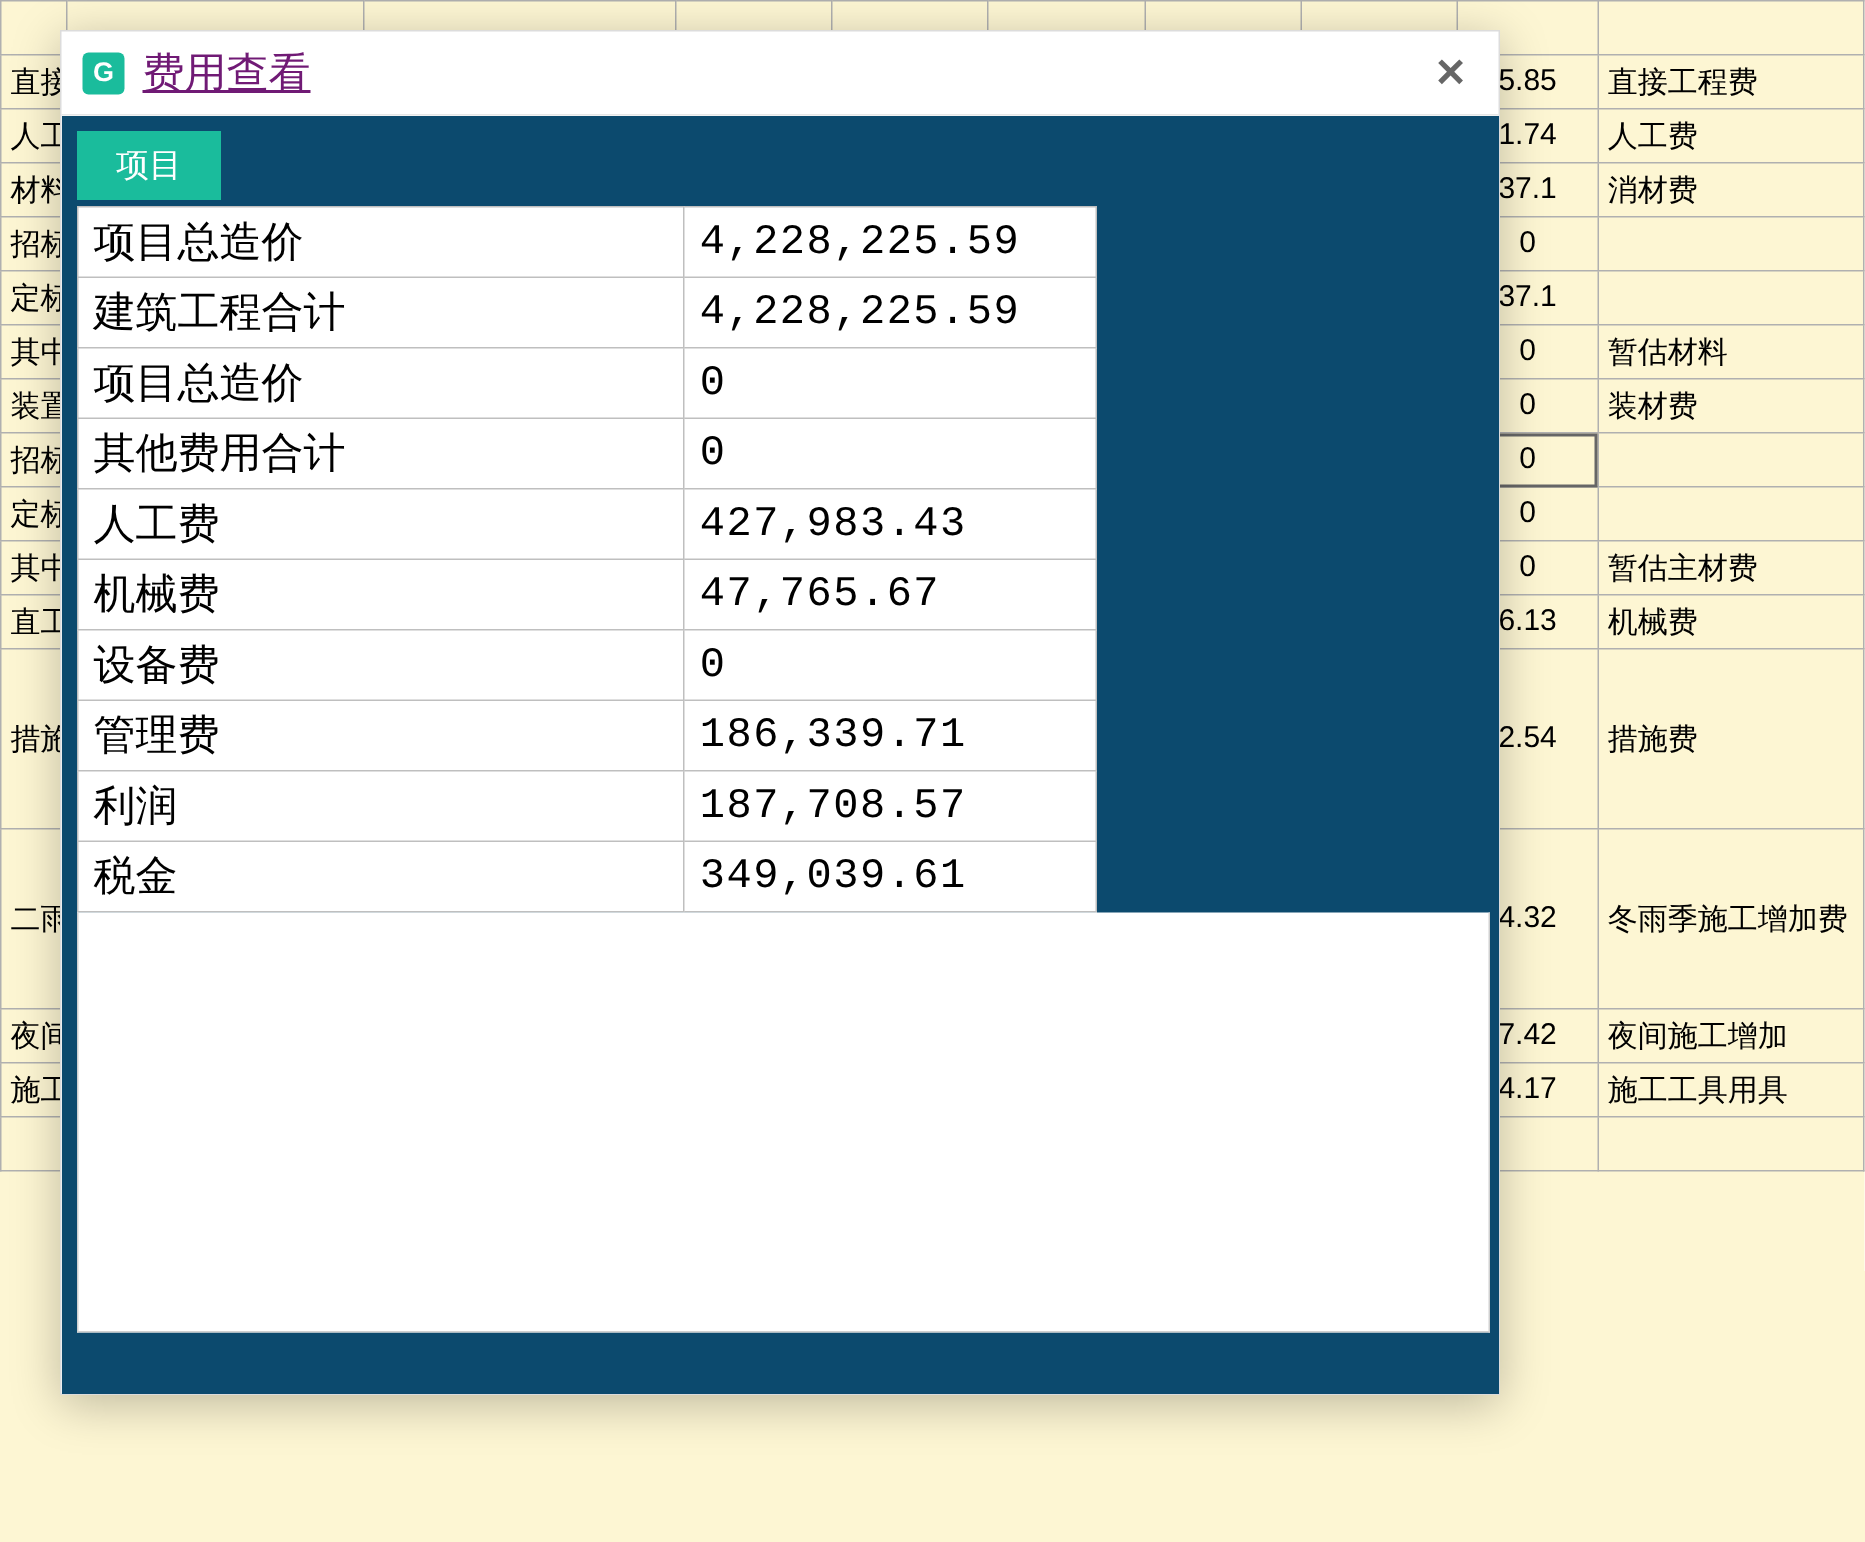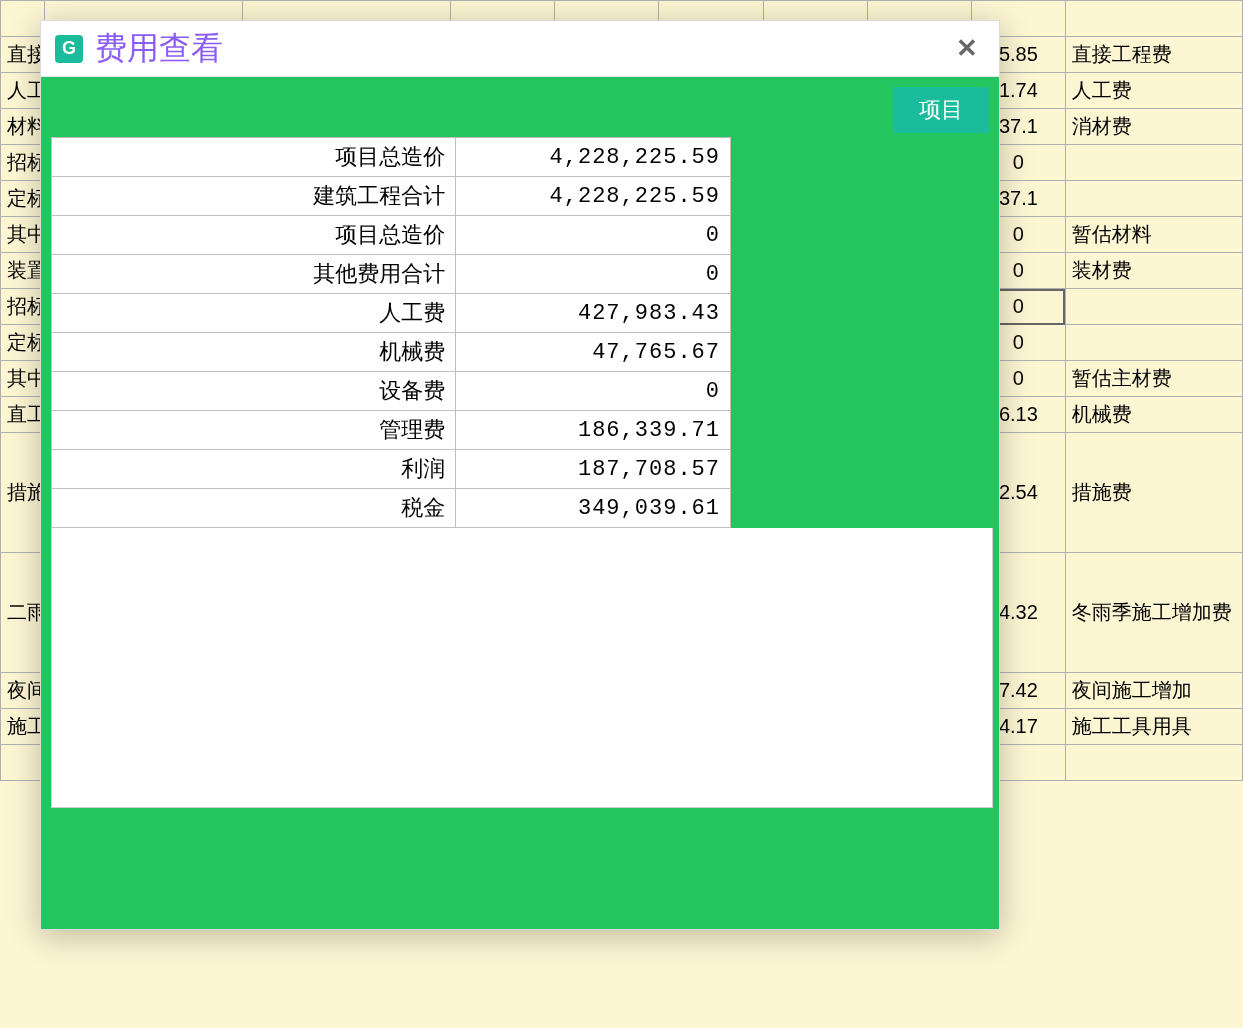--- a/index.html
+++ b/index.html
@@ -52,57 +52,57 @@
       gap: 12px;
     }
     .dlg-logo {
       width: 28px; height: 28px;
       background: #1abc9c;
       border-radius: 4px;
       display: flex; align-items: center; justify-content: center;
       color: #fff; font-weight: bold; font-size: 18px;
     }
     .dlg-title {
-      font-size: 32px; color: #8b5cf6;
+      font-size: 28px; color: #701a75;
       flex: 1;
+      text-decoration: underline;
     }
     .dlg-close {
       width: 36px; height: 36px;
       display: flex; align-items: center; justify-content: center;
       cursor: pointer;
       color: #666;
       font-size: 26px;
       font-weight: bold;
       user-select: none;
     }
 
     .dlg-body {
       flex: 1;
-      background: #22c55e;
+      background: #0c4a6e;
       padding: 10px;
       overflow: auto;
-      text-align: right;
     }
     .tab {
       display: inline-block;
       background: #1abc9c;
       color: #fff;
       font-size: 22px;
       padding: 8px 26px;
       margin-bottom: 4px;
     }
 
     .fee-grid {
       border-collapse: collapse;
       background: #fff;
       width: 680px;
     }
     .fee-grid td {
       border: 1px solid #bfbfbf;
-      font-size: 22px;
+      font-size: 28px;
       padding: 4px 10px;
       height: 36px;
       white-space: nowrap;
     }
     .fee-grid td.label { width: 405px; }
     .fee-grid td.value { width: 275px; font-family: "Courier New", monospace; letter-spacing: 1px; }
     .fee-grid td.value.selected { outline: 2px solid #7a7a7a; outline-offset: -2px; }
 
     
     .fill {

